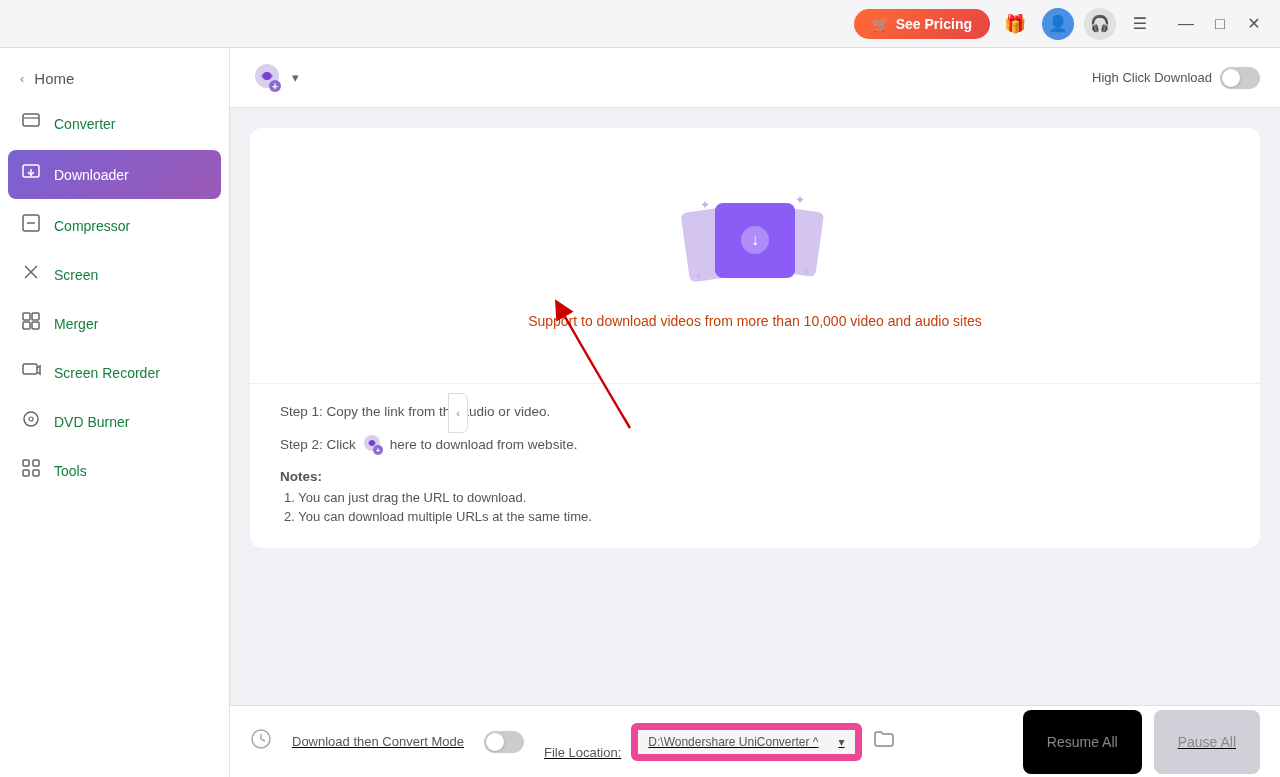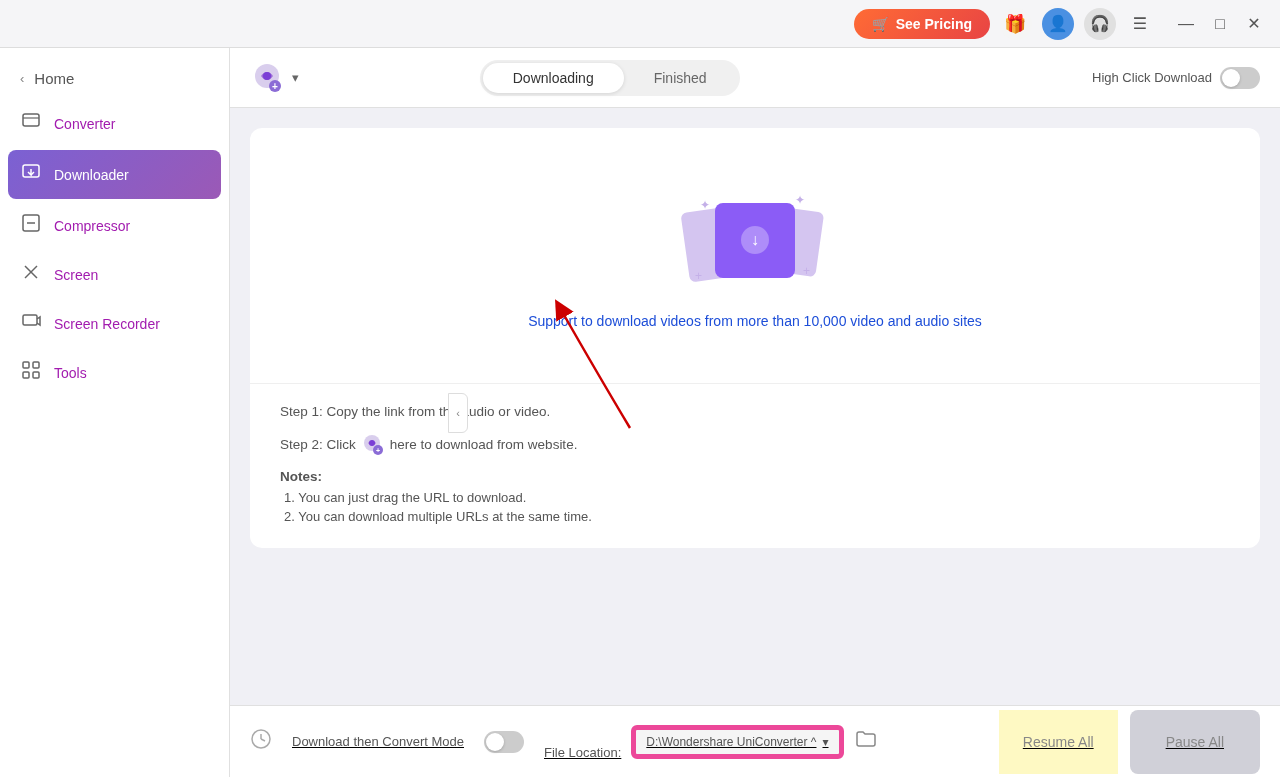--- a/index.html
+++ b/index.html
@@ -70,21 +70,21 @@
       color: #555;
       font-size: 15px;
     }
     .sidebar-nav { flex: 1; }
     .nav-item {
       display: flex;
       align-items: center;
       gap: 12px;
       padding: 12px 20px;
       cursor: pointer;
-      color: #a21caf;
+      color: #15803d;
       font-size: 14px;
       font-weight: 500;
       border-radius: 0;
       transition: background 0.15s;
     }
     .nav-item.active {
       background: linear-gradient(135deg, #7b61d3, #9b59b6);
       color: white;
       border-radius: 8px;
       margin: 2px 8px;
@@ -266,21 +266,21 @@
       color: #c4b0e8;
       font-size: 12px;
     }
     .sparkle-1 { left: 5px; top: 5px; }
     .sparkle-2 { right: 10px; top: 0; }
     .sparkle-3 { left: 0; bottom: 10px; }
     .sparkle-4 { right: 5px; bottom: 15px; }
 
     .support-text {
       font-size: 14px;
-      color: #1d4ed8;
+      color: #c2410c;
       text-align: right;
       margin-bottom: 0;
     }
 
     
     .divider {
       width: 100%;
       height: 1px;
       background: #efefef;
     }
@@ -336,53 +336,53 @@
       display: flex;
       align-items: center;
       gap: 10px;
       flex: 1;
     }
     .file-location-label { font-size: 13px; color: #555; font-weight: 500; margin-top: 21px; }
     .file-path-select {
       display: flex;
       align-items: center;
       background: #f5f5f5;
-      border: 5px solid #ec4899;
+      border: 7px solid #ec4899;
       border-radius: 6px;
       padding: 5px 10px;
       font-size: 12px;
       color: #555;
-      gap: 6px;
+      gap: 20px;
       cursor: pointer;
     }
     .folder-open-btn {
       background: none; border: none; cursor: pointer;
       font-size: 18px; color: #888;
     }
     .action-buttons {
       display: flex;
       gap: 12px;
       margin-left: auto;
     }
     .resume-btn {
-      background: #fef9c3;
+      background: #000000;
       color: #888;
       border: none;
-      border-radius: 0;
+      border-radius: 8px;
       padding: 24px 24px;
       font-size: 14px;
       font-weight: 500;
       cursor: pointer;
     }
     .pause-btn {
       background: #d0d0d8;
       color: #888;
       border: none;
       border-radius: 8px;
-      padding: 10px 36px;
+      padding: 10px 24px;
       font-size: 14px;
       font-weight: 500;
       cursor: pointer;
     }
 
     
     .my-files-item {
       display: flex;
       align-items: center;
       gap: 10px;
@@ -455,25 +455,45 @@
           <svg width="20" height="20" viewBox="0 0 20 20" fill="none">
             <line x1="4" y1="4" x2="16" y2="16" stroke="#666" stroke-width="1.5"></line>
             <line x1="16" y1="4" x2="4" y2="16" stroke="#666" stroke-width="1.5"></line>
           </svg>
         </span>
         <span>Screen</span>
       </div>
       <div class="nav-item">
         <span class="nav-icon">
           <svg width="20" height="20" viewBox="0 0 20 20" fill="none">
+            <rect x="2" y="2" width="7" height="7" rx="1" stroke="#666" stroke-width="1.5" fill="none"></rect>
+            <rect x="11" y="2" width="7" height="7" rx="1" stroke="#666" stroke-width="1.5" fill="none"></rect>
+            <rect x="2" y="11" width="7" height="7" rx="1" stroke="#666" stroke-width="1.5" fill="none"></rect>
+            <rect x="11" y="11" width="7" height="7" rx="1" stroke="#666" stroke-width="1.5" fill="none"></rect>
+          </svg>
+        </span>
+        <span>Merger</span>
+      </div>
+      <div class="nav-item">
+        <span class="nav-icon">
+          <svg width="20" height="20" viewBox="0 0 20 20" fill="none">
             <rect x="2" y="4" width="14" height="10" rx="1.5" stroke="#666" stroke-width="1.5" fill="none"></rect>
             <polyline points="16,8 19,6 19,14 16,12" stroke="#666" stroke-width="1.5" fill="none"></polyline>
           </svg>
         </span>
         <span>Screen Recorder</span>
+      </div>
+      <div class="nav-item">
+        <span class="nav-icon">
+          <svg width="20" height="20" viewBox="0 0 20 20" fill="none">
+            <circle cx="10" cy="10" r="7" stroke="#666" stroke-width="1.5" fill="none"></circle>
+            <circle cx="10" cy="10" r="2" stroke="#666" stroke-width="1.2" fill="none"></circle>
+          </svg>
+        </span>
+        <span>DVD Burner</span>
       </div>
       <div class="nav-item">
         <span class="nav-icon">
           <svg width="20" height="20" viewBox="0 0 20 20" fill="none">
             <rect x="2" y="2" width="6" height="6" rx="1" stroke="#666" stroke-width="1.5" fill="none"></rect>
             <rect x="12" y="2" width="6" height="6" rx="1" stroke="#666" stroke-width="1.5" fill="none"></rect>
             <rect x="2" y="12" width="6" height="6" rx="1" stroke="#666" stroke-width="1.5" fill="none"></rect>
             <rect x="12" y="12" width="6" height="6" rx="1" stroke="#666" stroke-width="1.5" fill="none"></rect>
           </svg>
         </span>
@@ -495,24 +515,20 @@
             <circle cx="16" cy="16" r="12" fill="#b39ddb" opacity="0.5"></circle>
             <path d="M10 16 Q16 8 22 16 Q16 24 10 16Z" fill="#9c6cd6"></path>
             <circle cx="16" cy="16" r="4" fill="#7b3fd6"></circle>
             <circle cx="24" cy="26" r="6" fill="#8b6cd6"></circle>
             <text x="21" y="30" font-size="10" fill="white" font-weight="bold">+</text>
           </svg>
         </button>
         <button class="chevron-down-btn">▾</button>
       </div>
 
-      <div class="tab-toggle">
-        <button class="tab-btn active">Downloading</button>
-        <button class="tab-btn">Finished</button>
-      </div>
 
       <div class="high-speed-section">
         <span class="high-speed-label">High Click Download</span>
         <div class="toggle-switch">
           <div class="knob"></div>
         </div>
       </div>
     </div>
 
     <div class="content-area">

